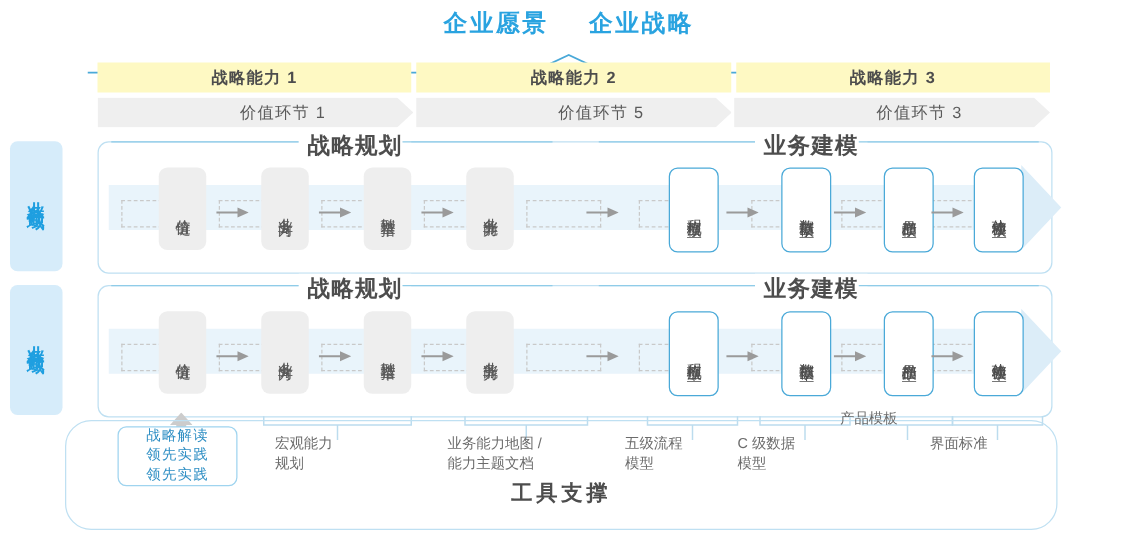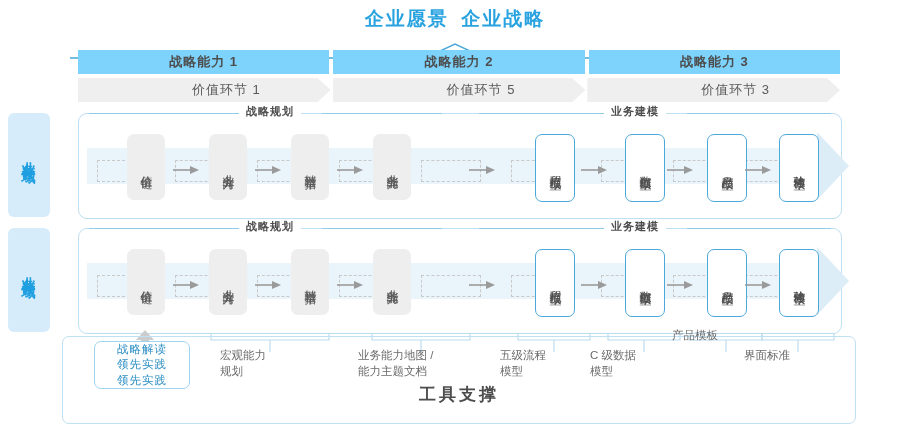--- a/index.html
+++ b/index.html
@@ -7,28 +7,28 @@
     width:910px;height:432px;background:#ffffff;
     font-family:"Liberation Sans","DejaVu Sans",sans-serif;
     overflow:hidden;position:relative;color:#5a5a5a;
   }
   .canvas{position:absolute;left:0;top:0;width:910px;height:432px;}
 
   
   .vision-row{position:absolute;left:0;top:6px;width:910px;text-align:center;}
   .vision-title{
     display:inline-block;font-size:19px;font-weight:bold;color:#29a3e0;
-    letter-spacing:2px;margin:0 4px;
+    letter-spacing:2px;margin:0 14px;
   }
   .caret-line{position:absolute;left:70px;top:42px;width:770px;height:18px;}
 
   
   .cap-bar{position:absolute;left:78px;top:50px;width:762px;height:24px;display:flex;gap:4px;}
   .cap-cell{
-    flex:1;background:#7dd3fc;color:#4d4d4d;font-size:13px;font-weight:bold;
+    flex:1;background:#fef9c3;color:#4d4d4d;font-size:13px;font-weight:bold;
     display:flex;align-items:center;justify-content:center;letter-spacing:1px;
   }
   
   .val-bar{position:absolute;left:78px;top:78px;width:762px;height:24px;display:flex;gap:2px;}
   .val-cell{
     flex:1;background:#efefef;color:#5a5a5a;font-size:13px;
     display:flex;align-items:center;justify-content:center;letter-spacing:1px;
     clip-path:polygon(0 0, calc(100% - 13px) 0, 100% 50%, calc(100% - 13px) 100%, 0 100%);
     padding-left:44px;
   }
@@ -50,21 +50,21 @@
 
   
   .row{position:absolute;left:78px;width:762px;height:104px;
        border:1px solid #bfe0f2;border-radius:9px;background:#ffffff;}
   #row1{top:113px;}
   #row2{top:228px;}
 
   .row-head{position:absolute;top:-9px;left:0;width:100%;height:16px;pointer-events:none;}
   .row-head .seg{position:absolute;top:8px;height:1px;background:#8fcce8;}
   .row-head .lbl{
-    position:absolute;top:-1px;font-size:11px;font-weight:bold;color:#4d4d4d;
+    position:absolute;top:-1px;font-size:18px;font-weight:bold;color:#4d4d4d;
     background:#ffffff;padding:0 7px;letter-spacing:1px;white-space:nowrap;
   }
 
   
   .band{position:absolute;left:8px;top:34px;width:730px;height:36px;background:#e9f4fb;}
   .band-arrow{position:absolute;left:738px;top:18px;width:0;height:0;
     border-top:34px solid transparent;border-bottom:34px solid transparent;
     border-left:32px solid #dcedf8;}
   .band-tail{position:absolute;left:700px;top:34px;width:40px;height:36px;background:#dcedf8;}
 
@@ -78,22 +78,22 @@
     writing-mode:vertical-rl;font-size:12px;line-height:1.08;letter-spacing:1px;
     color:#595959;white-space:nowrap;
   }
   .node.grey{background:#eeeeee;}
   .node.blue{background:#ffffff;border:1.5px solid #4aa9d8;}
   .node.blue span{color:#4d4d4d;}
 
   .arrow{position:absolute;top:50px;width:26px;height:12px;}
 
   
-  .tool-box{position:absolute;left:62px;top:336px;width:792px;height:86px;
-            border:1px solid #bfe0f2;border-radius:7px;background:transparent;}
+  .tool-box{position:absolute;left:52px;top:336px;width:792px;height:86px;
+            border:1px solid #bfe0f2;border-radius:21px;background:transparent;}
   .tool-title{position:absolute;left:0;top:46px;width:792px;text-align:center;
               font-size:17px;font-weight:bold;color:#4d4d4d;letter-spacing:3px;}
 
   .tool-lbl{position:absolute;font-size:11.5px;color:#6b6b6b;text-align:left;line-height:1.35;}
 
   .tool-hl{
     position:absolute;border:1px solid #9fd4ef;border-radius:7px;background:#ffffff;
     display:flex;align-items:center;justify-content:center;
   }
   .tool-hl .txt{font-size:11.5px;color:#2f8fc4;line-height:1.35;text-align:center;letter-spacing:1px;}

